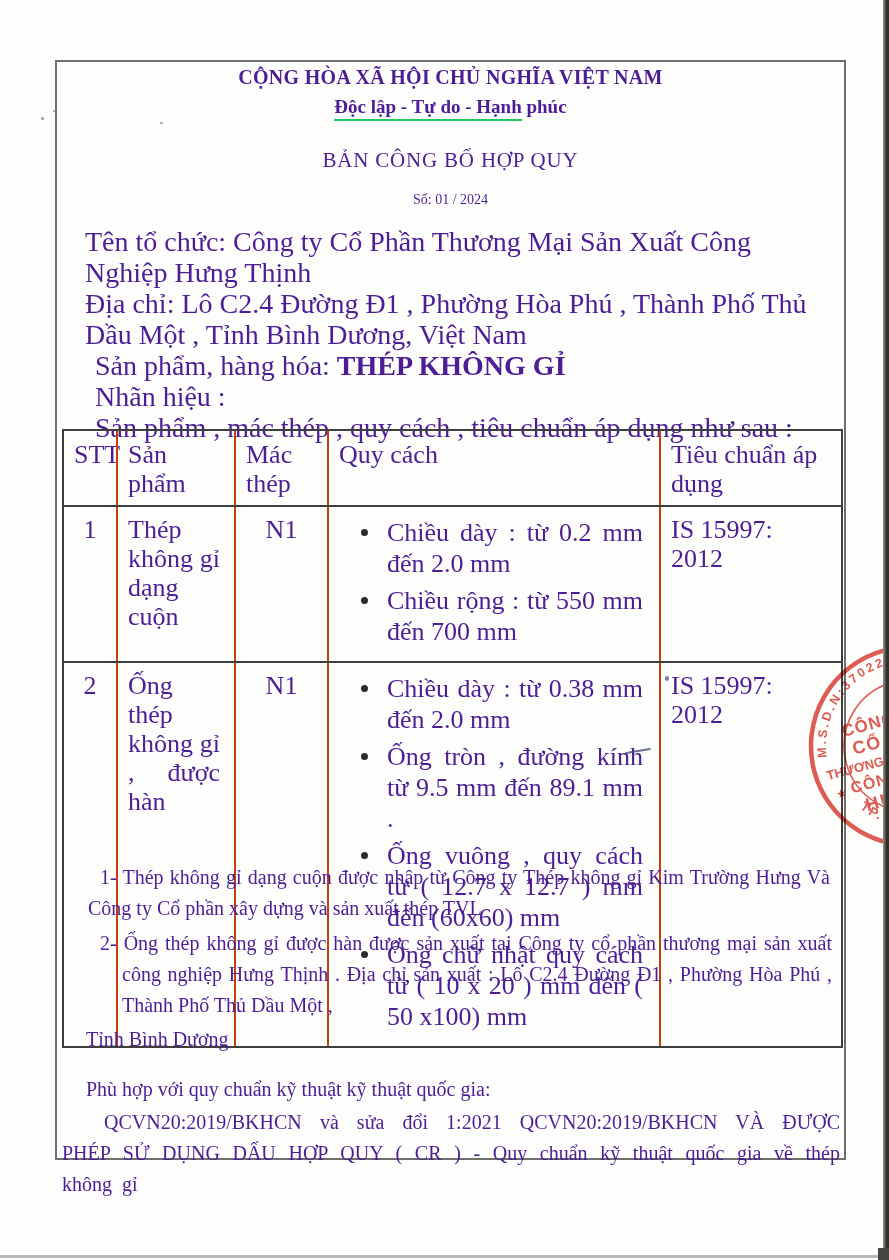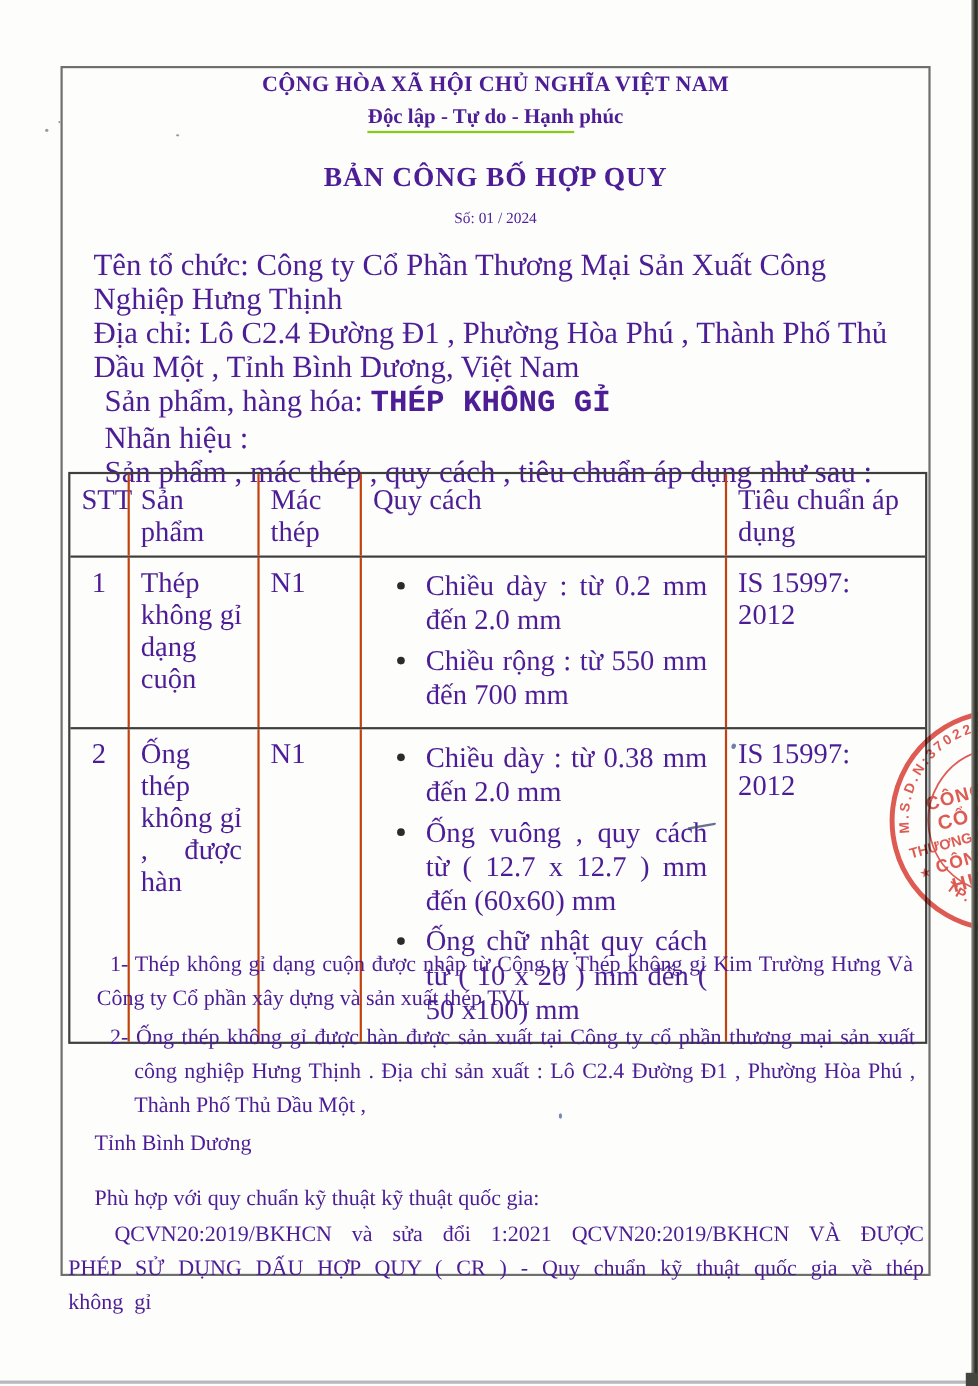--- a/index.html
+++ b/index.html
@@ -9,40 +9,40 @@
     font-family:"Liberation Serif","DejaVu Serif",serif;
     color:#4c1d95;
   }
   .frame{
     position:absolute;left:55px;top:60px;width:791px;height:1100px;
     border:2px solid #6f6f6d;box-sizing:border-box;
   }
   .centered{position:absolute;left:55px;width:791px;text-align:center;}
   .nat-title{top:66px;font-size:20px;font-weight:bold;letter-spacing:.3px;}
   .motto{top:96px;font-size:19px;font-weight:bold;}
-  .motto .ul{border-bottom:2px solid #84cc16;padding-bottom:2px;}
-  .doc-title{top:148px;font-size:25px;font-weight:bold;letter-spacing:.8px;}
+  .motto .ul{border-bottom:2px solid #22c55e;padding-bottom:2px;}
+  .doc-title{top:148px;font-size:21px;font-weight:normal;letter-spacing:.8px;}
   .doc-no{top:192px;font-size:14px;}
   .info{position:absolute;left:85px;top:226px;width:748px;font-size:28px;line-height:31px;}
   .info .row{margin:0;}
   .info .gap{margin-top:7px;}
   .info .ind{padding-left:10px;}
-  .bold{font-weight:bold;font-family:Liberation Mono, monospace;}
+  .bold{font-weight:bold;}
   
   .doc-table{
     position:absolute;left:62px;top:429px;width:781px;
     border:2px solid #3e3e3c;box-sizing:border-box;font-size:26px;
   }
   .trow{display:grid;grid-template-columns:52px 118px 93px 332px 182px;}
   .trow + .trow{border-top:2px solid #3e3e3c;}
   .tcell{border-left:2px solid #c2410c;padding:8px 10px;box-sizing:border-box;line-height:29px;}
   .tcell:first-child{border-left:none;text-align:center;}
   .th .tcell{padding:9px 10px 7px;}
   .cell-sp{text-align:justify;padding-right:14px;}
-  .cell-mt{text-align:left;}
+  .cell-mt{text-align:center;}
   .qc-list{list-style:none;margin:2px 0 0;padding:0 6px 0 0;}
   .qc-list li{
     position:relative;padding-left:48px;margin-bottom:6px;
     text-align:justify;line-height:31px;
   }
   .qc-list li::before{
     content:"";position:absolute;left:22px;top:12px;width:7px;height:7px;
     border-radius:50%;background:#2b2b2b;
   }
   .h-header{min-height:42px;}
@@ -117,20 +117,21 @@
       <div class="tcell">IS 15997: 2012</div>
     </div>
 
     <div class="trow h-row2">
       <div class="tcell">2</div>
       <div class="tcell cell-sp">Ống thép không gỉ , được hàn</div>
       <div class="tcell cell-mt">N1</div>
       <div class="tcell">
         <ul class="qc-list">
           <li>Chiều dày : từ 0.38 mm đến 2.0 mm</li>
+          <li>Ống tròn , đường kính từ 9.5 mm đến 89.1 mm .</li>
           <li>Ống vuông , quy cách từ ( 12.7 x 12.7 ) mm đến (60x60) mm</li>
           <li>Ống chữ nhật quy cách từ ( 10 x 20 ) mm đến ( 50 x100) mm</li>
         </ul>
       </div>
       <div class="tcell">IS 15997: 2012</div>
     </div>
   </div>
 
   <div class="notes">
     <p class="note1">1- Thép không gỉ dạng cuộn được nhập từ Công ty Thép không gỉ Kim Trường Hưng Và Công ty Cổ phần xây dựng và sản xuất thép TVL</p>

